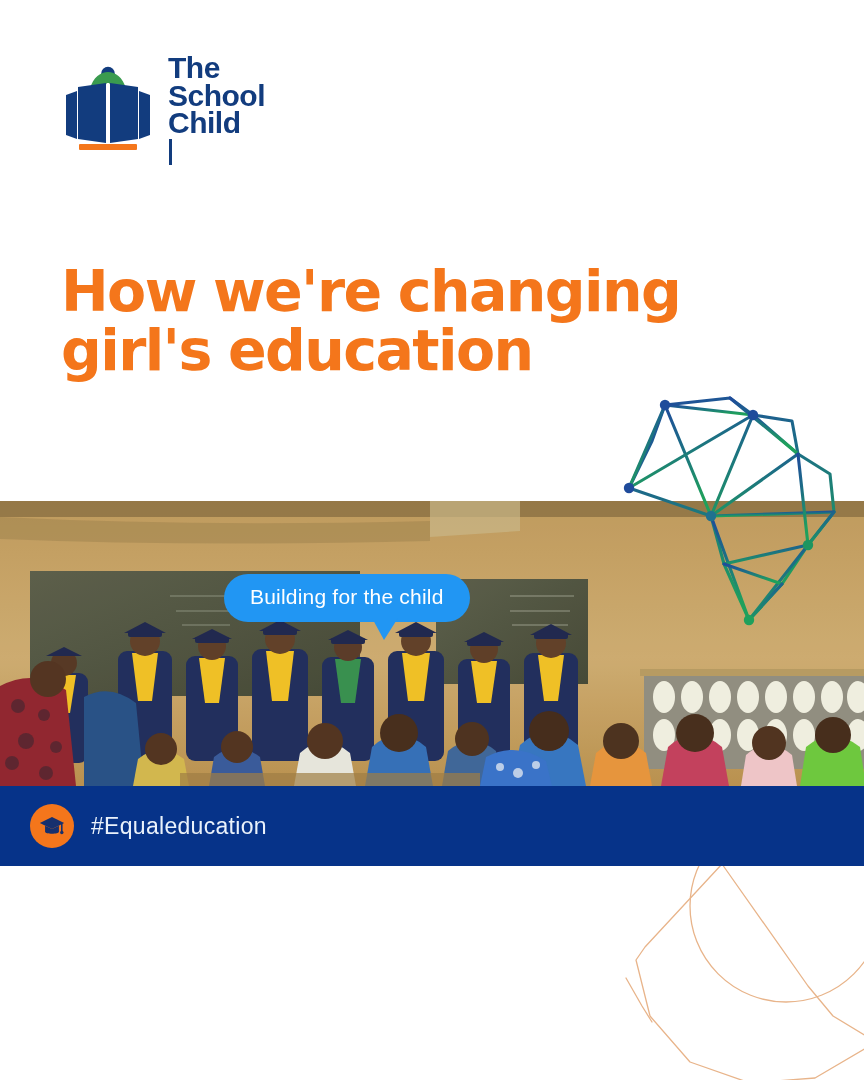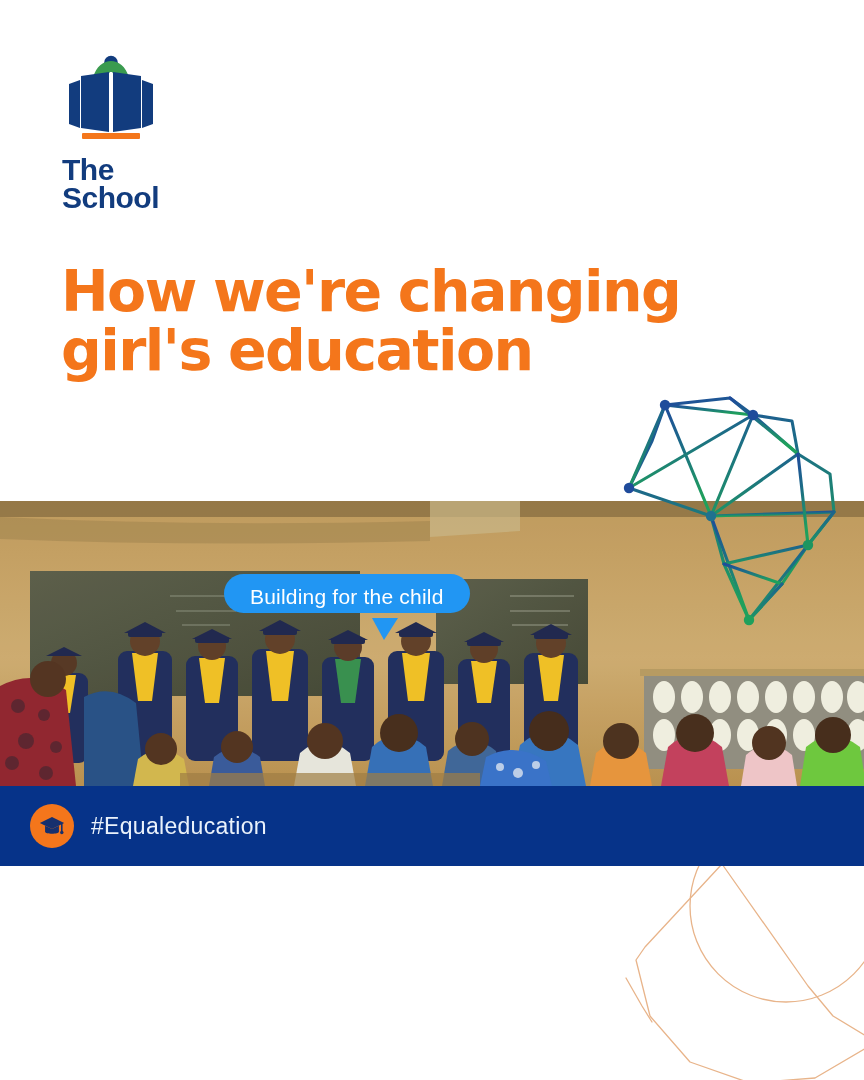--- a/index.html
+++ b/index.html
@@ -24,21 +24,20 @@
     z-index:1;
     pointer-events:none;
   }
 
   
   .logo-block {
     position:absolute;
     left:62px; top:54px;
     display:flex; align-items:center; gap:14px;
     z-index:5;
-    flex-direction:column;
   }
   .logo-mark { width:92px; height:88px; display:block; }
   .logo-word {
     display:flex; flex-direction:column;
     line-height:0.92;
     font-weight:bold;
     color:#123C7E;
     letter-spacing:-0.5px;
   }
   .logo-word span {
@@ -105,21 +104,21 @@
 
   
   .bubble {
     position:absolute;
     left:224px; top:574px;
     z-index:7;
   }
   .bubble-body {
     background:#2196F3;
     border-radius:24px;
-    padding:11px 26px 4px 26px;
+    padding:11px 26px 13px 26px;
     color:#ffffff;
     font-family:"Liberation Sans", sans-serif;
     font-size:21px;
     letter-spacing:0.2px;
     white-space:nowrap;
   }
   .bubble-tail {
     position:absolute;
     left:148px; top:44px;
     width:0; height:0;
@@ -182,20 +181,21 @@
 
       <path d="M76 22 L48 18 L48 78 L76 74 Z" fill="#123C7E"></path>
 
       <rect x="44.6" y="18" width="2.8" height="60" fill="#ffffff"></rect>
 
       <rect x="17" y="79" width="58" height="6" rx="1" fill="#F4761B"></rect>
     </svg>
     <div class="logo-word">
       <span>The</span>
       <span>School</span>
+      <span class="logo-line-3"><span>Child</span><i class="logo-caret"></i></span>
     </div>
   </div>
 
   <div class="headline">
     <h1>How we're changing girl's education</h1>
   </div>
 
   <svg class="africa-net" viewBox="0 0 252 238">
     <defs>
       <linearGradient id="afGrad" x1="0" y1="0" x2="0.35" y2="1">

